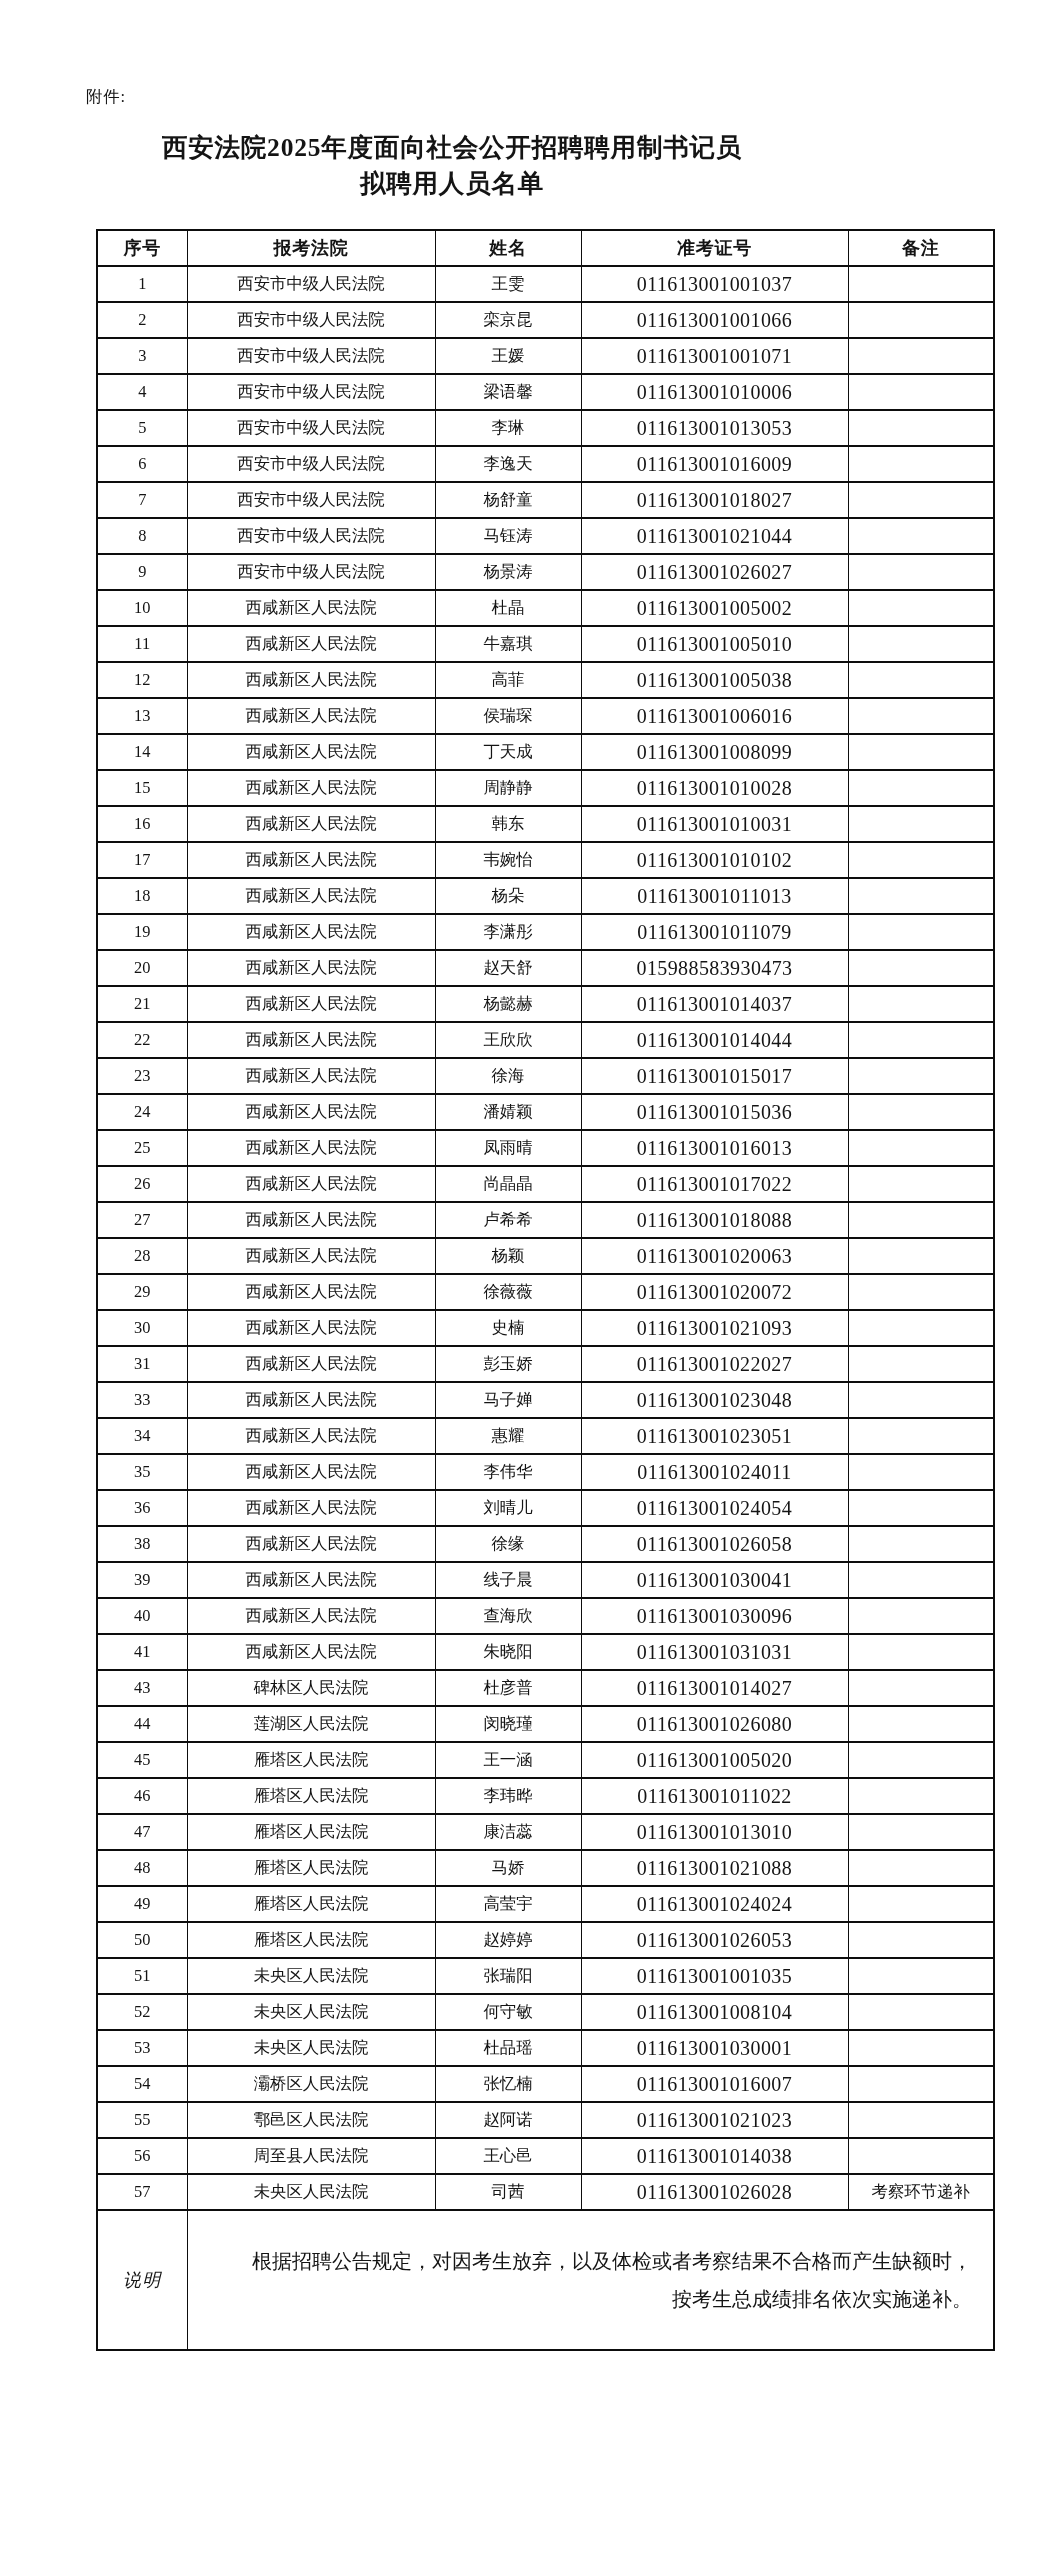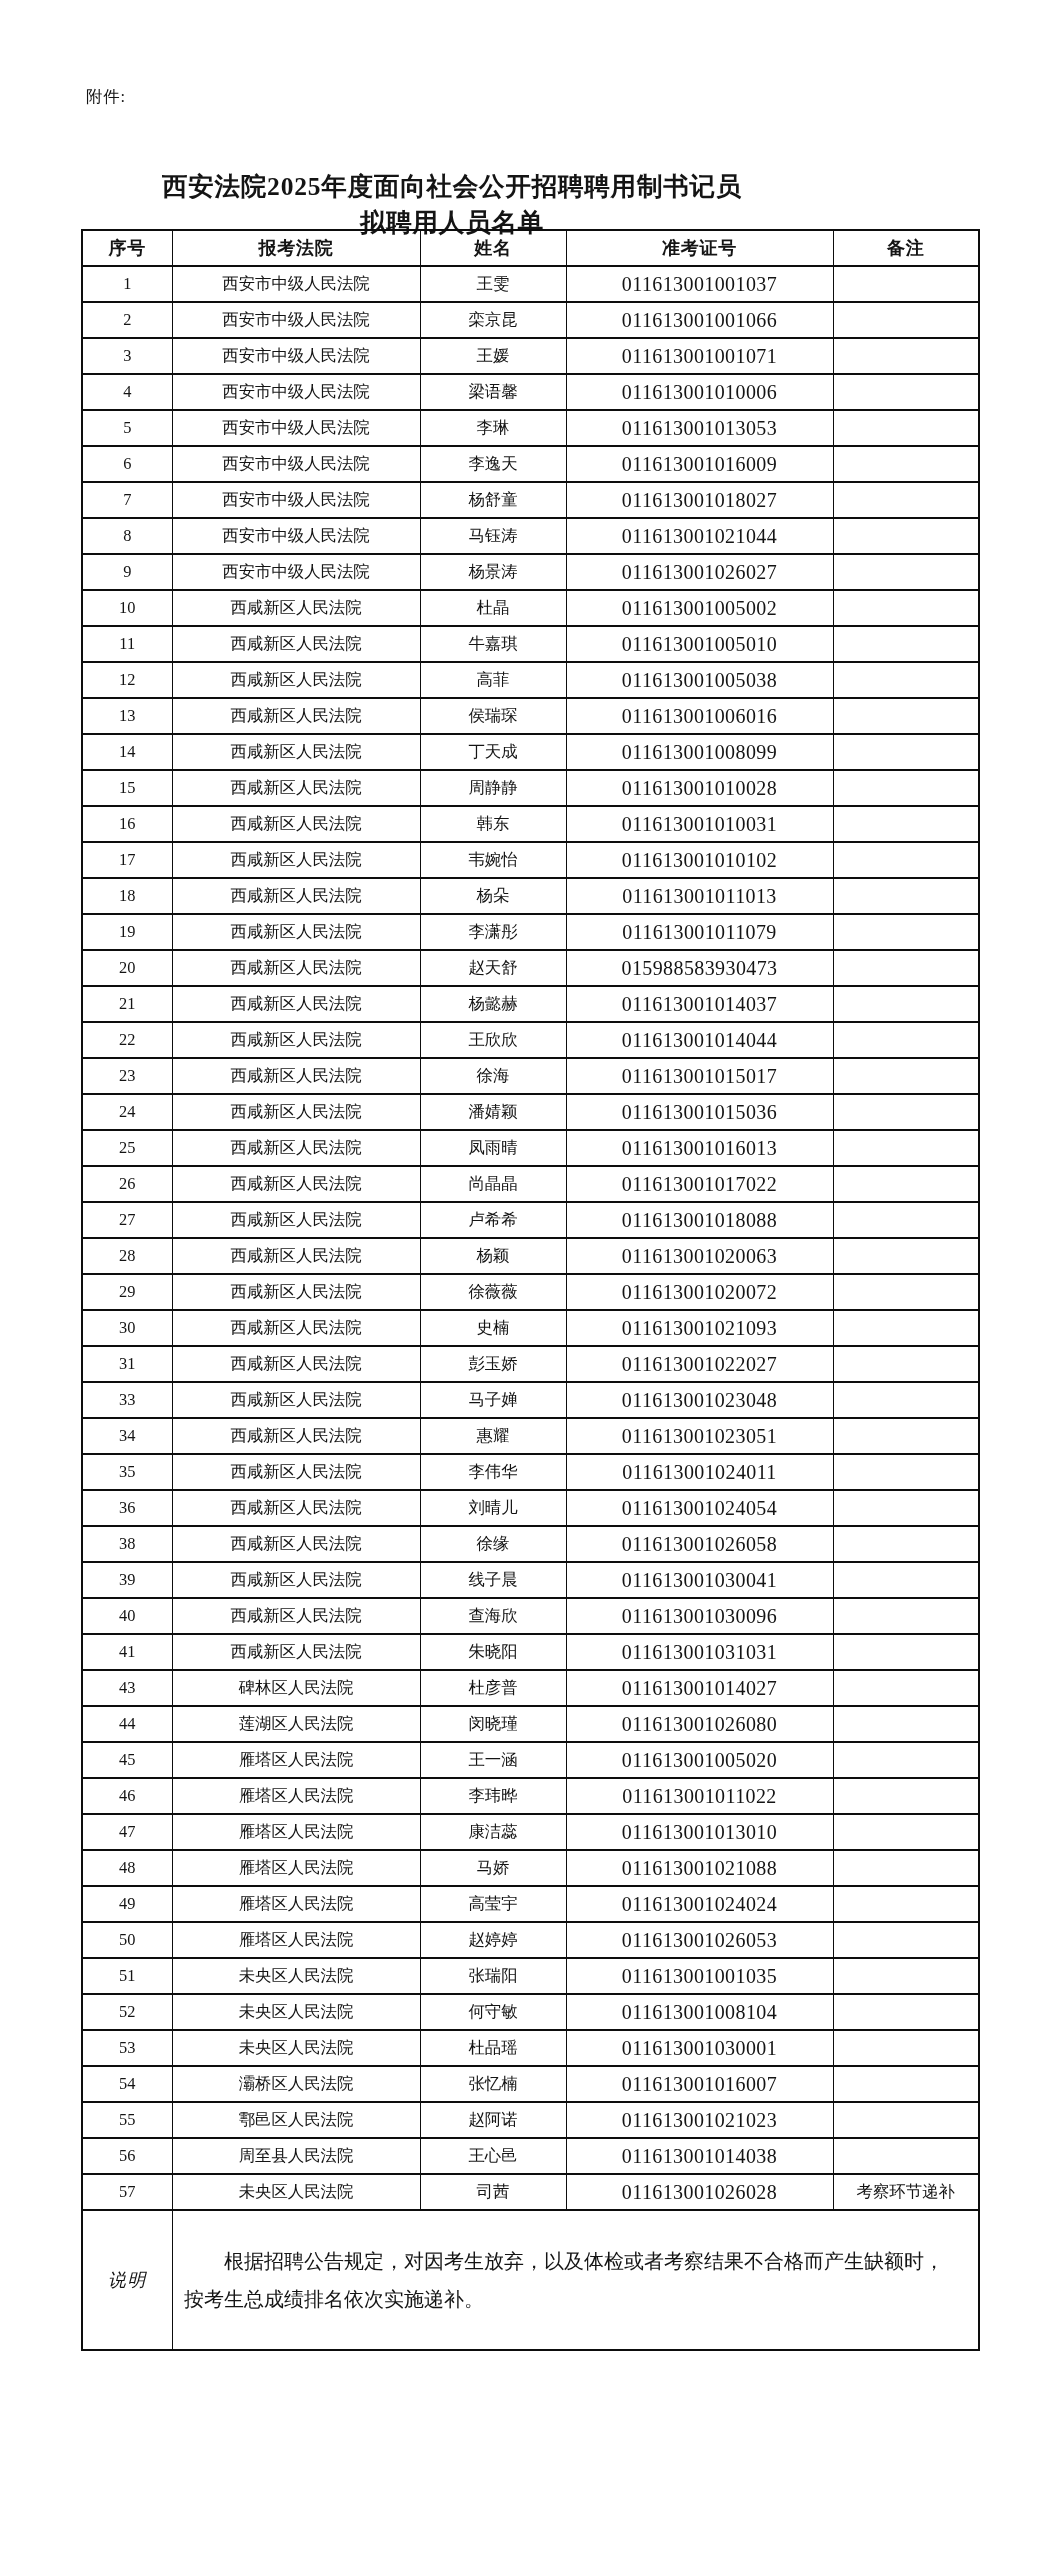--- a/index.html
+++ b/index.html
@@ -21,26 +21,25 @@
   .title-block{
     position:absolute;
     top:130px;
     left:0;
     width:904px;
     text-align:center;
     font-weight:bold;
     font-size:25.5px;
     line-height:36px;
     letter-spacing:0.8px;
-    margin-top:39px;
   }
   table.roster{
     position:absolute;
     top:229px;
-    left:81px;
+    left:96px;
     width:898px;
     border-collapse:collapse;
     table-layout:fixed;
     border:2.5px solid #0d0d0d;
   }
   .roster th, .roster td{
     border:1.2px solid #0d0d0d;
     border-top-width:2.1px;
     border-bottom-width:2.1px;
     text-align:center;
@@ -70,21 +69,21 @@
   tr.note-row td{
     height:138px;
     white-space:normal;
   }
   td.note-label{
     font-size:18px;
     letter-spacing:1.6px;
     font-style:italic;
   }
   td.note-body{
-    text-align:left;
+    text-align:right;
     padding:0 11.5px;
   }
   .note-text{
     margin:0;
     font-size:20px;
     line-height:38px;
     text-indent:2em;
     max-width:773px;
   }
 </style>

